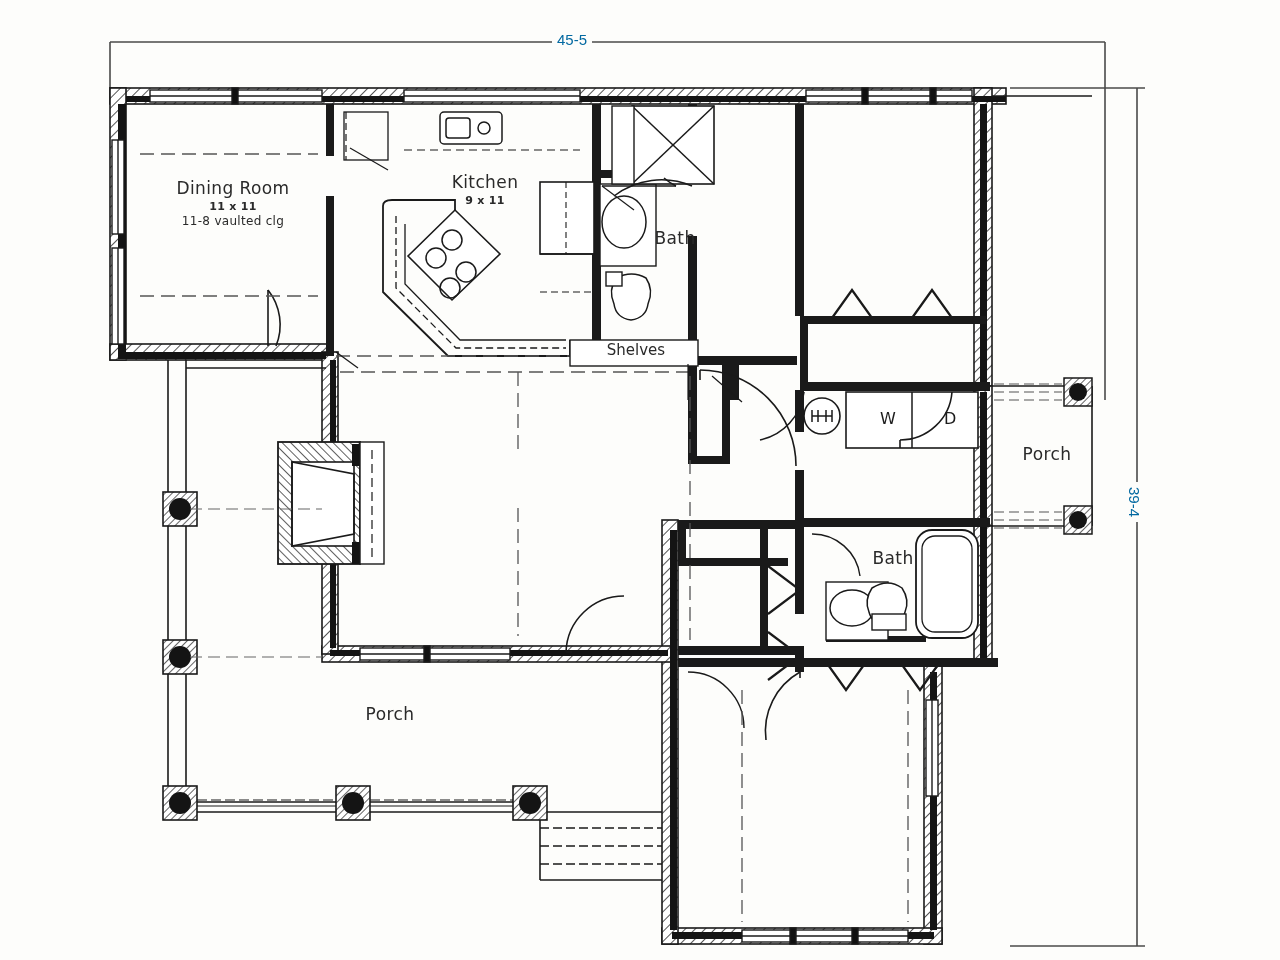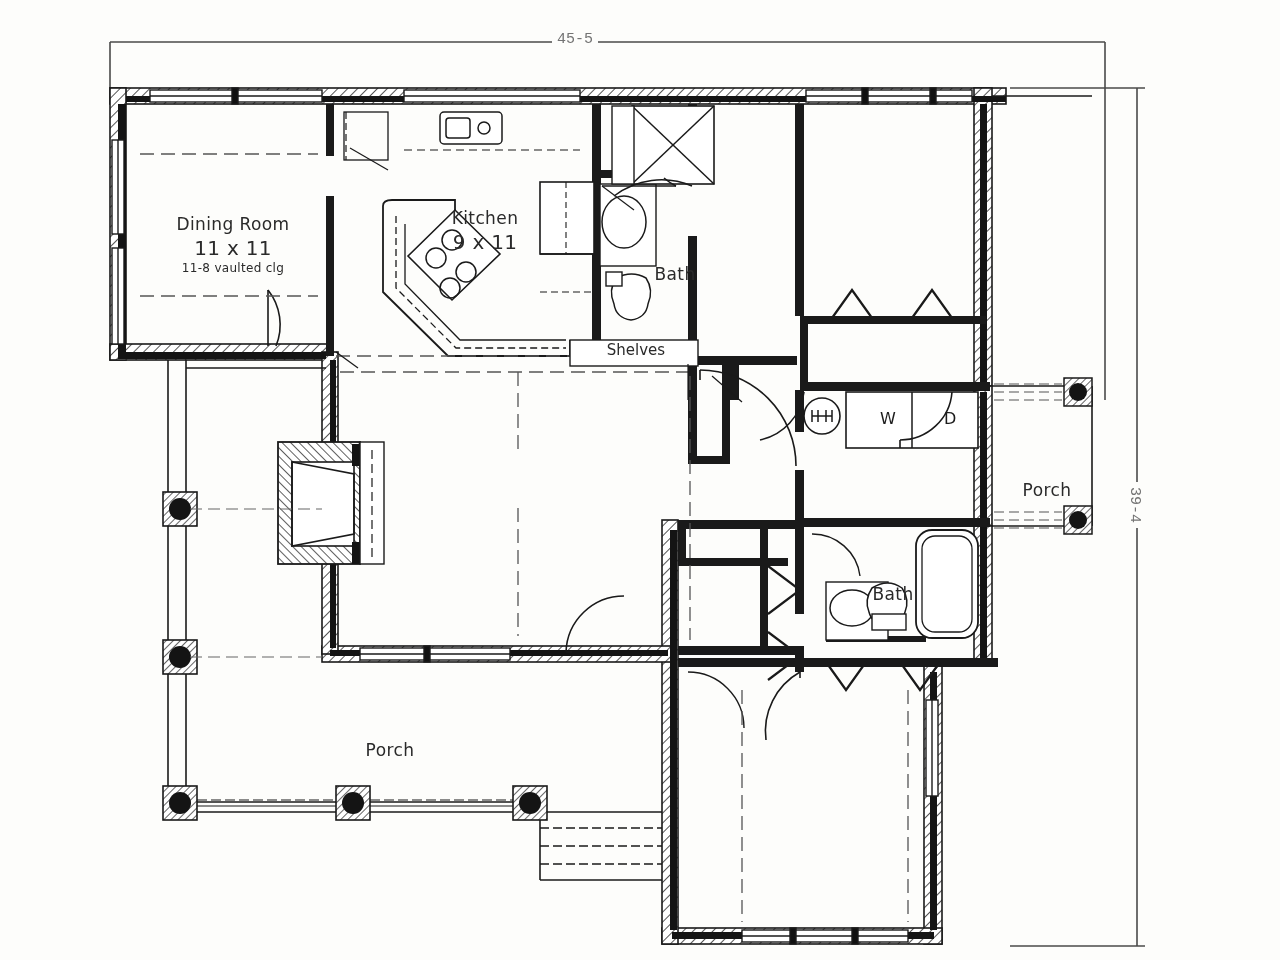--- a/index.html
+++ b/index.html
@@ -33,29 +33,29 @@
     text-align: center;
     color: #2a2a2a;
     font-family: "DejaVu Sans", sans-serif;
     line-height: 1.28;
     white-space: nowrap;
     pointer-events: none;
   }
   .room-label .ln {
     display: block;
   }
-  .rl-name { font-size: 17px; letter-spacing: 0.4px; margin-top: 36px; }
-  .rl-dim  { font-size: 20px; letter-spacing: 0.3px; }
+  .rl-name { font-size: 17px; letter-spacing: 0.4px; }
+  .rl-dim  { font-size: 11px; letter-spacing: 0.3px; font-weight: bold; }
   .rl-clg  { font-size: 12px; letter-spacing: 0.3px; }
   .label-sm { font-size: 15px; }
   .dim-text {
     position: absolute;
-    color: #737373;
+    color: #0369a1;
     font-size: 15px;
-    font-family: Liberation Mono, monospace;
+    font-family: Liberation Sans, sans-serif;
     background: #fdfdfb;
     padding: 0 5px;
     white-space: nowrap;
   }
   .dim-text.vertical {
     writing-mode: vertical-rl;
     padding: 5px 0;
   }
   .appliance-letter {
     position: absolute;

